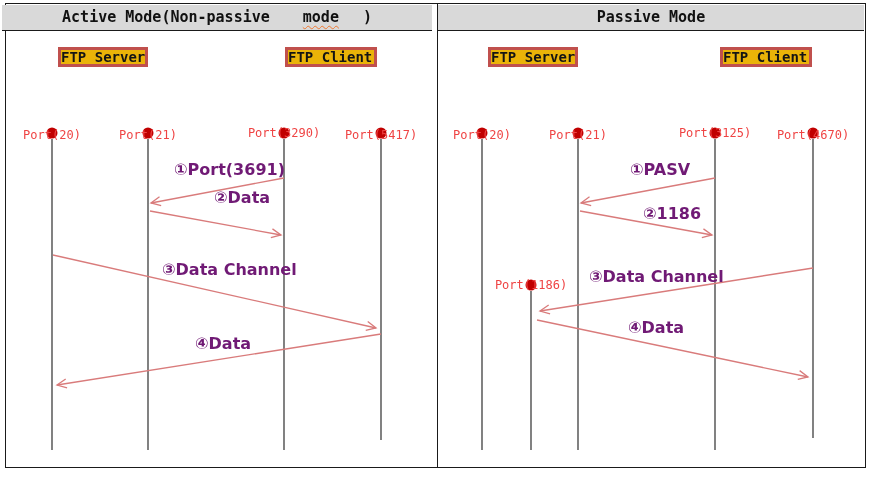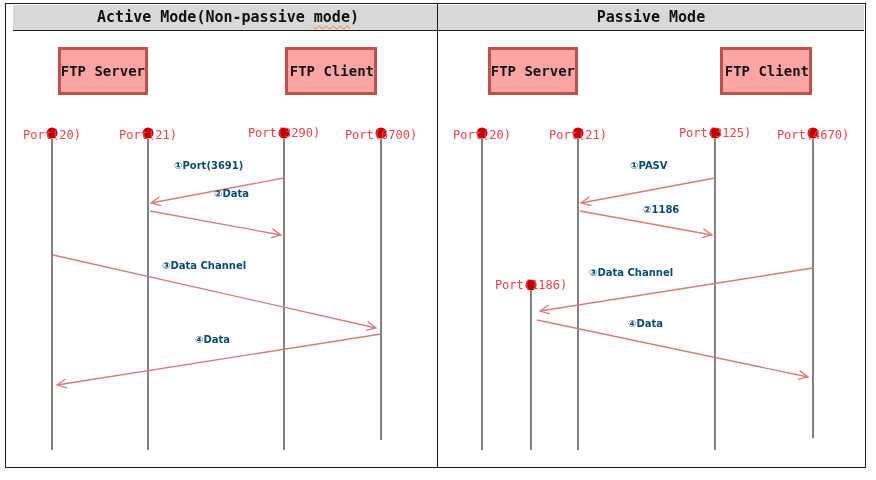--- a/index.html
+++ b/index.html
@@ -14,39 +14,39 @@
   .divider {
     position:absolute; left:436.5px; top:3px; width:1.5px; height:465px;
     background:#1a1a1a;
   }
   .hdr {
     position:absolute; top:4.5px; height:25px; background:#d9d9d9;
     border-bottom:1.5px solid #1a1a1a; display:flex; align-items:center;
     justify-content:center; font:600 15px "DejaVu Sans Mono", monospace;
     color:#111; white-space:pre;
   }
-  .hdr-left  { left:13px;  width:430px; }
+  .hdr-left  { left:2px;  width:430px;gap:24px; }
   .hdr-right { left:438px; width:426px; }
   .squiggle {
     text-decoration:underline wavy #f07830;
     text-decoration-thickness:1px; text-underline-offset:3px;
   }
   svg.canvas { position:absolute; left:0; top:0; }
   .port-label {
     position:absolute; transform:translateX(-50%);
     font:12px "DejaVu Sans Mono", monospace; color:#ef4444; white-space:nowrap;margin-top:21px;
   }
   .msg {
     position:absolute; font-family:"DejaVu Sans", sans-serif; font-weight:bold;
-    font-size:10px; color:#0c4a6e; white-space:nowrap;
+    font-size:16px; color:#701a75; white-space:nowrap;
   }
   .node-box {
-    position:absolute; box-sizing:border-box; height:48px;
-    background:#fca5a5; border:3px solid #c0504d;
-    display:flex; align-items:center; justify-content:flex-end;
+    position:absolute; box-sizing:border-box; height:20px;
+    background:#eab308; border:3px solid #c0504d;
+    display:flex; align-items:center; justify-content:flex-start;
     font:600 14px "DejaVu Sans Mono", monospace; color:#141414;
     white-space:nowrap;
   }
 </style>
 </head>
 <body>
 
 <div id="stage">
 
   <div class="frame"></div>
@@ -115,21 +115,21 @@
   <div class="node-box" style="left:488px; top:47px; width:90px;">
       <span>FTP Server</span>
     </div>
   <div class="node-box" style="left:720px; top:47px; width:92px;">
       <span>FTP Client</span>
     </div>
 
   <div class="port-label" style="left:52px;  top:107px;">Port(20)</div>
   <div class="port-label" style="left:148px; top:107px;">Port(21)</div>
   <div class="port-label" style="left:284px; top:105px;">Port(3290)</div>
-  <div class="port-label" style="left:381px; top:107px;">Port(6700)</div>
+  <div class="port-label" style="left:381px; top:107px;">Port(5417)</div>
 
   <div class="port-label" style="left:482px; top:107px;">Port(20)</div>
   <div class="port-label" style="left:578px; top:107px;">Port(21)</div>
   <div class="port-label" style="left:715px; top:105px;">Port(3125)</div>
   <div class="port-label" style="left:813px; top:107px;">Port(4670)</div>
   <div class="port-label" style="left:531px; top:257px;">Port(1186)</div>
 
   <div class="msg" style="left:174px; top:160px;">①Port(3691)</div>
   <div class="msg" style="left:214px; top:188px;">②Data</div>
   <div class="msg" style="left:162px; top:260px;">③Data Channel</div>

